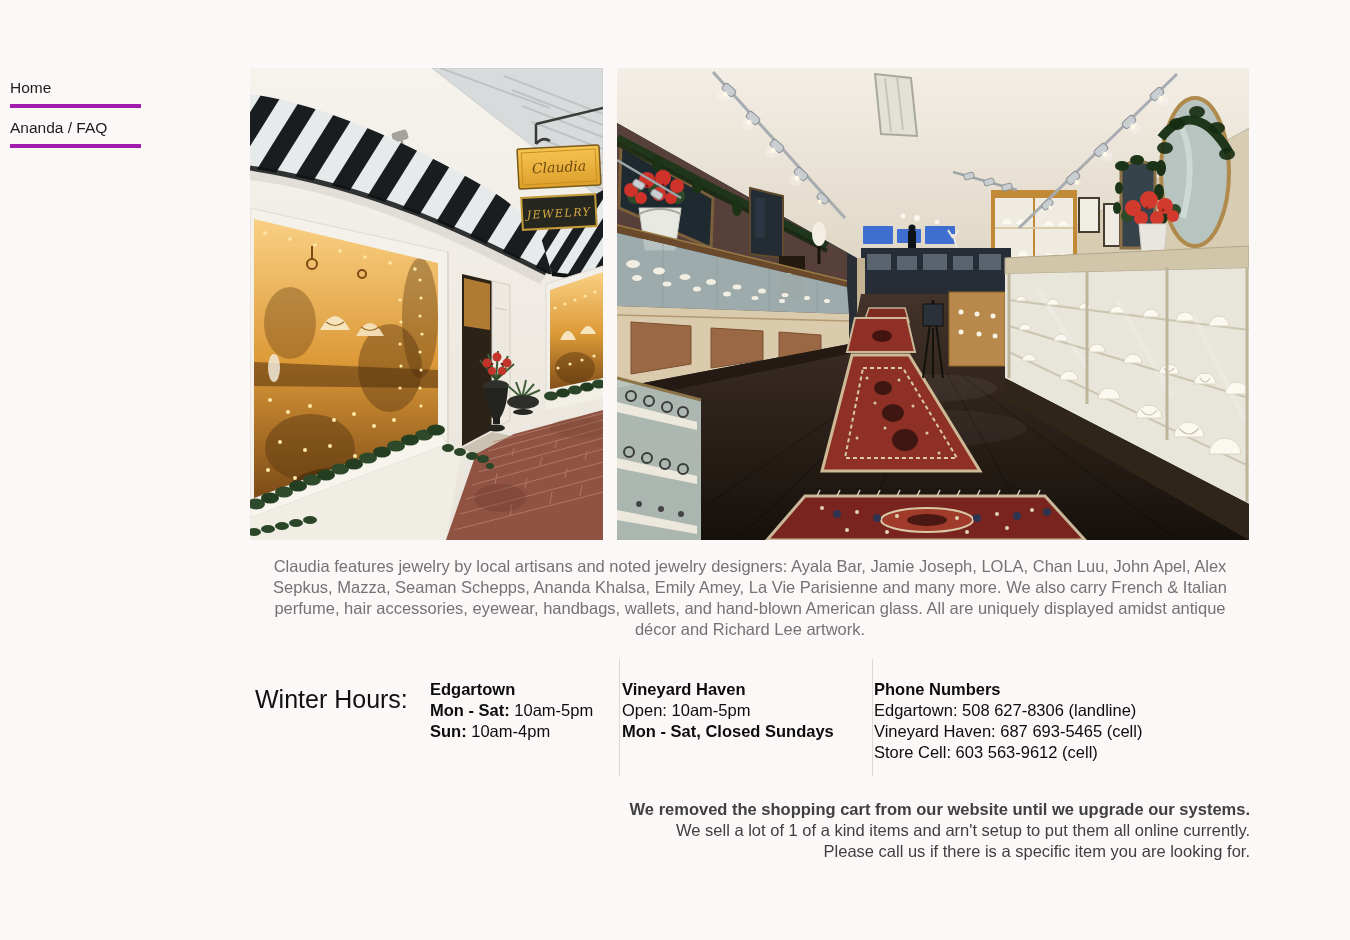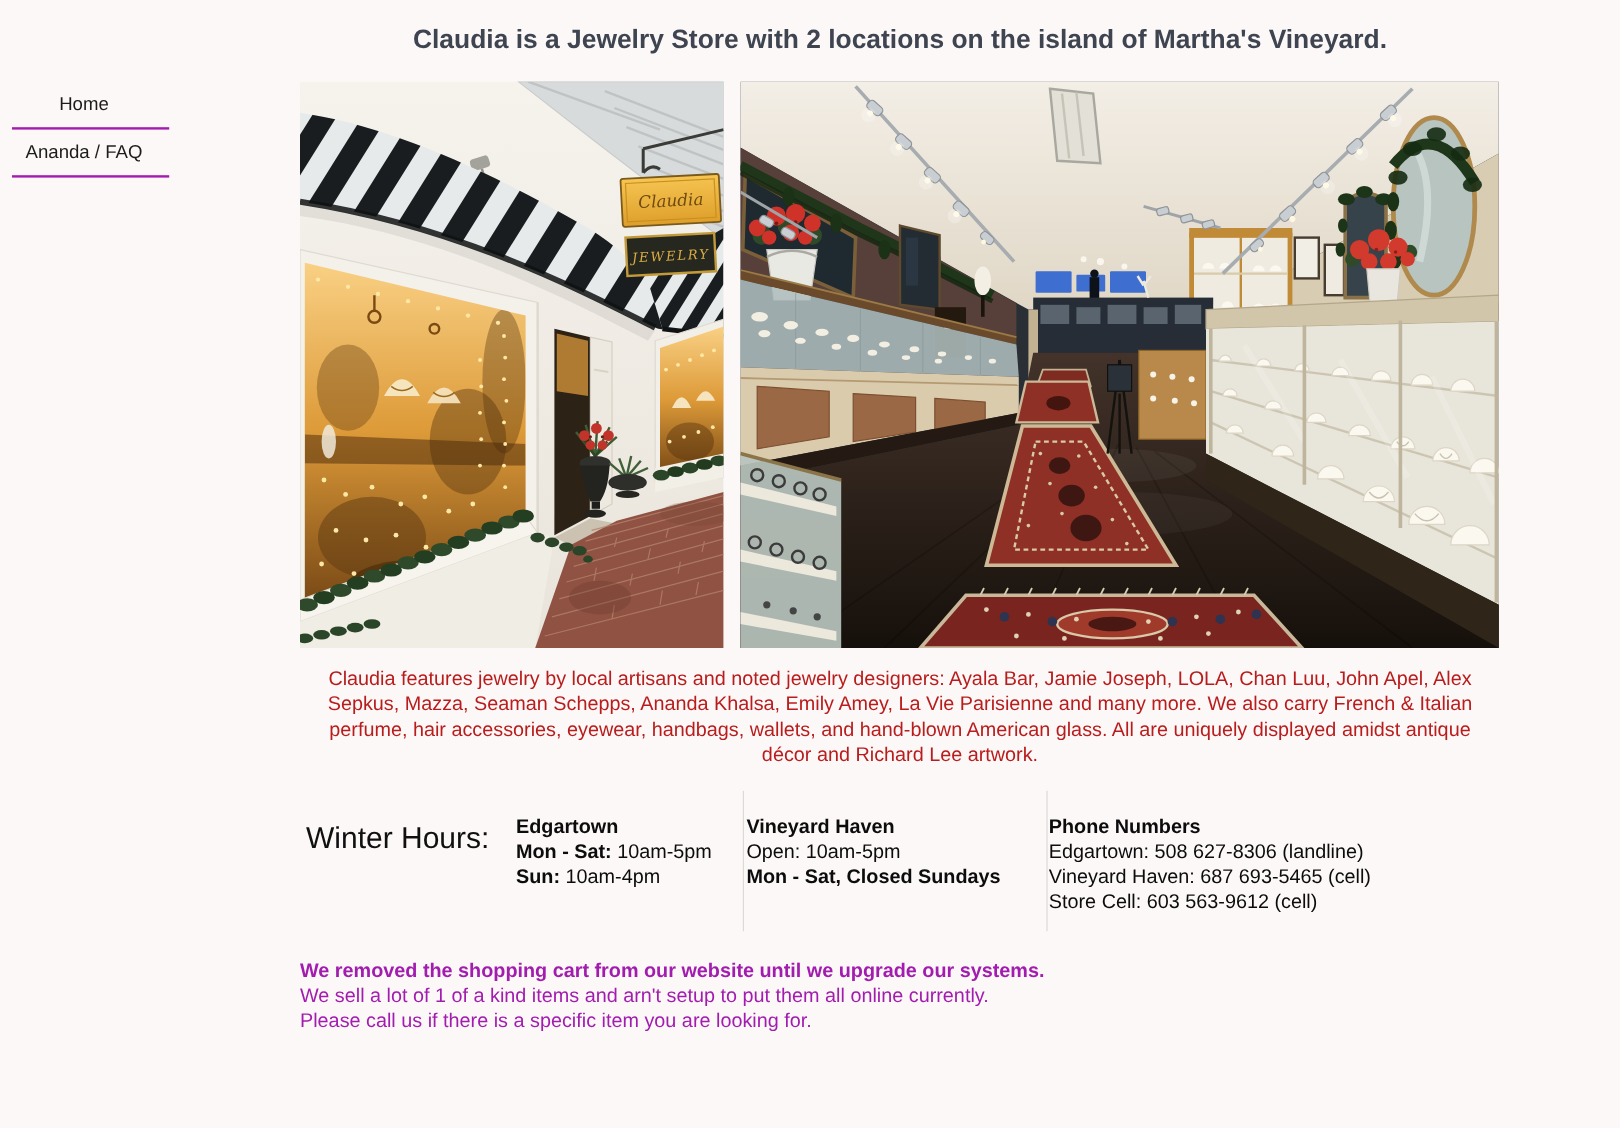--- a/index.html
+++ b/index.html
@@ -1,58 +1,57 @@
 <!DOCTYPE html>
 <html><head>
 <meta charset="utf-8">
 <style>
   html,body{margin:0;padding:0;background:#FCF8F7;}
   .page{position:relative;width:1350px;height:940px;background:#FCF8F7;
         font-family:"Liberation Sans",sans-serif;overflow:hidden;}
   
   .sidebar{position:absolute;left:10px;top:68px;width:131px;}
   .nav-item{display:block;box-sizing:border-box;height:40px;line-height:40px;
-            text-align:center;padding-right:11px;font-size:15.5px;color:#1C1C1C;
-            text-decoration:none;border-bottom:2px solid #a21caf;cursor:pointer;}
+            text-align:left;padding-right:11px;font-size:15.5px;color:#1C1C1C;
+            text-decoration:none;border-bottom:4px solid #a21caf;cursor:pointer;}
   
   .page-title{position:absolute;left:250px;top:20px;width:1000px;margin:0;
               text-align:center;font-size:22px;font-weight:bold;color:#3E4450;}
   
   .photo{position:absolute;top:68px;}
   .photo svg{display:block;}
   .photo.storefront{left:250px;width:353px;height:472px;}
   .photo.interior{left:617px;width:632px;height:472px;}
   
   .about{position:absolute;left:255px;top:556px;width:990px;margin:0;
-         text-align:center;font-size:16.5px;line-height:21px;color:#b91c1c;}
+         text-align:center;font-size:16.5px;line-height:21px;color:#737373;}
   
   .hours{position:absolute;left:250px;top:659px;width:1000px;height:118px;text-decoration:underline;}
   .hours-label{position:absolute;left:5px;top:26px;font-size:25px;color:#101010;}
   .vdiv{position:absolute;top:0;width:1px;height:117px;background:#DBDBD6;}
   .vdiv.d1{left:369px}.vdiv.d2{left:622px}
   .hours-col{position:absolute;top:20px;text-align:left;font-size:16.5px;
              line-height:21px;color:#0C0C0C;}
   .hours-col .col-title{font-weight:bold;}
   .col1{left:180px;width:186px}.col2{left:372px;width:248px}.col3{left:624px;width:314px}
   
-  .notice{position:absolute;left:250px;top:799px;width:1000px;text-align:left;
-          font-size:16.5px;line-height:21px;color:#a21caf;}
+  .notice{position:absolute;left:250px;top:799px;width:1000px;text-align:right;
+          font-size:16.5px;line-height:21px;color:#404040;}
   .notice .l1{font-weight:bold;}
 </style>
 </head>
 <body>
 
 <div class="page">
 
   <nav class="sidebar">
     <a class="nav-item">Home</a>
     <a class="nav-item">Ananda / FAQ</a>
   </nav>
 
-  <h1 class="page-title">Claudia is a Jewelry Store with 2 locations on the island of Martha's Vineyard.</h1>
 
   <div class="photo storefront">
   <svg viewBox="0 0 353 472" width="353" height="472" xmlns="http://www.w3.org/2000/svg">
     <defs>
       <linearGradient id="sgWall" x1="0" y1="0" x2="0" y2="1">
         <stop offset="0" stop-color="#F6F3ED"></stop>
             <stop offset="1" stop-color="#E9E4DB"></stop>
       </linearGradient>
       <linearGradient id="sgGlow" x1="0" y1="0" x2="0" y2="1">
         <stop offset="0" stop-color="#F9D084"></stop>

